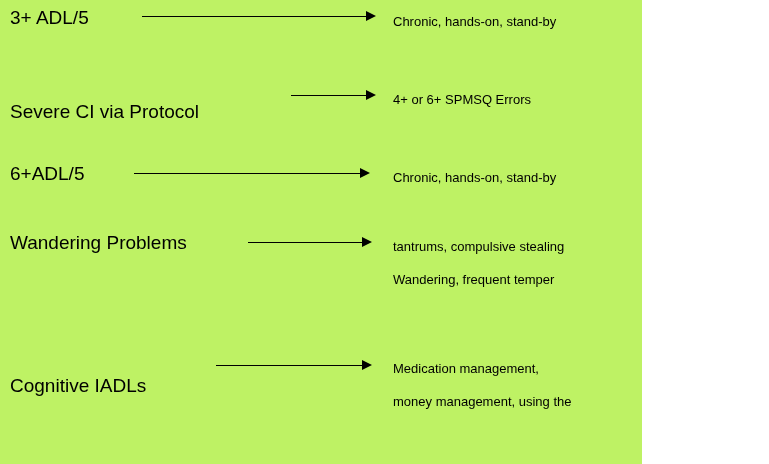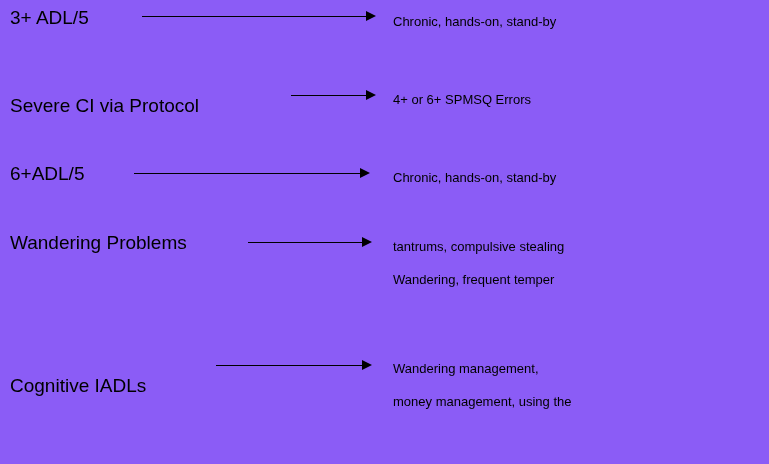--- a/index.html
+++ b/index.html
@@ -6,23 +6,23 @@
     margin: 0;
     padding: 0;
     background: #ffffff;
   }
   body {
     font-family: "Liberation Sans", sans-serif;
     color: #000000;
   }
   #canvas {
     position: relative;
-    width: 769px;
+    width: 642px;
     height: 464px;
-    background: #8b5cf6;
+    background: #bef264;
     overflow: hidden;
   }
   .row {
     position: absolute;
     left: 0;
     width: 769px;
   }
   .left-label {
     position: absolute;
     left: 10px;
@@ -74,21 +74,21 @@
       <div class="left-label" style="top: 6px;">3+ ADL/5</div>
       <div class="arrow" style="left: 142px; top: 11px; width: 234px;">
         <div class="shaft" style="width: 225px;"></div>
         <div class="head" style="left: 224px;"></div>
       </div>
       <div class="right-label" style="top: 5px;">
         <span class="ln">Chronic, hands-on, stand-by</span>
       </div>
     </div>
     <div class="row" style="top: 0px;">
-      <div class="left-label" style="top: 94px;">Severe CI via Protocol</div>
+      <div class="left-label" style="top: 100px;">Severe CI via Protocol</div>
       <div class="arrow" style="left: 291px; top: 90px; width: 85px;">
         <div class="shaft" style="width: 76px;"></div>
         <div class="head" style="left: 75px;"></div>
       </div>
       <div class="right-label" style="top: 83px;">
         <span class="ln">4+ or 6+ SPMSQ Errors</span>
       </div>
     </div>
     <div class="row" style="top: 0px;">
       <div class="left-label" style="top: 162px;">6+ADL/5</div>
@@ -111,17 +111,17 @@
         <span class="ln">Wandering, frequent temper</span>
       </div>
     </div>
     <div class="row" style="top: 0px;">
       <div class="left-label" style="top: 374px;">Cognitive IADLs</div>
       <div class="arrow" style="left: 216px; top: 360px; width: 156px;">
         <div class="shaft" style="width: 147px;"></div>
         <div class="head" style="left: 146px;"></div>
       </div>
       <div class="right-label" style="top: 352px;">
-        <span class="ln">Wandering management,</span>
+        <span class="ln">Medication management,</span>
         <span class="ln">money management, using the</span>
       </div>
     </div>
   </div>
 
 </body></html>

